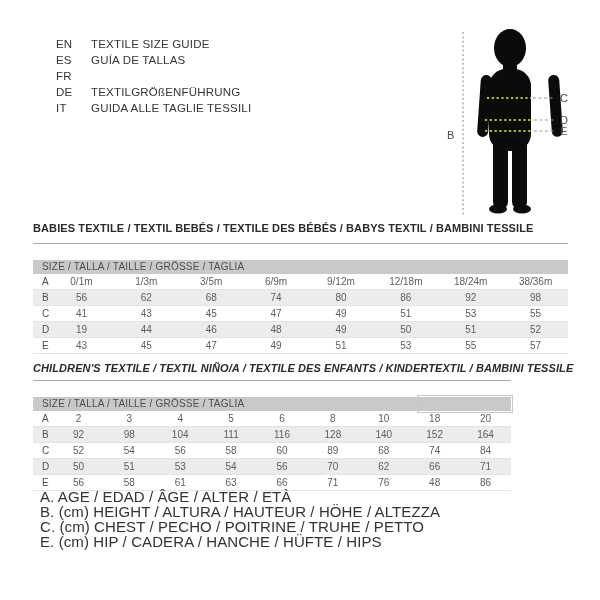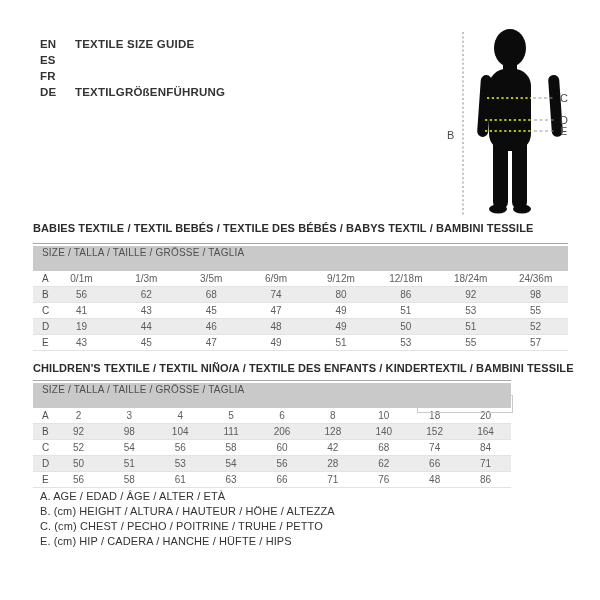--- a/index.html
+++ b/index.html
@@ -1,76 +1,81 @@
 <!DOCTYPE html>
 <html><head>
 <meta charset="utf-8">
 <style>
   html,body{margin:0;padding:0;background:#fff;}
   .page{position:relative;width:600px;height:600px;background:#ffffff;overflow:hidden;
         font-family:"Liberation Sans", sans-serif;color:#3c3c3c;}
 
   
   .langs{position:absolute;left:40px;top:36px;}
-  .lang-row{display:flex;height:16px;line-height:16px;font-size:11.5px;font-weight:700;
-            letter-spacing:.2px;color:#343434;white-space:nowrap;}
+  .lang-row{display:flex;height:16px;line-height:16px;font-size:11.5px;font-weight:400;
+            letter-spacing:.2px;color:#343434;white-space:nowrap;margin-left:16px;}
   .lang-code{width:35px;}
 
   
   .figure{position:absolute;left:440px;top:15px;width:160px;height:215px;}
   .figure text{font-family:"Liberation Sans", sans-serif;font-size:11px;fill:#4a4a4a;}
   .vdash{stroke:#999999;stroke-width:1.2;stroke-dasharray:2,2.4;}
   .gdot{stroke:#b5c600;stroke-width:2.2;stroke-dasharray:2.2,2.6;}
   .gray-d{stroke:#9a9a9a;stroke-width:1.2;stroke-dasharray:3,2.5;}
 
   
   .sec-title{position:absolute;left:33px;font-size:11px;font-weight:700;color:#2b2b2b;
              letter-spacing:.1px;white-space:nowrap;text-align:center;}
 
   
   .stable{position:absolute;left:33px;}
   .top-line{border-top:1px solid #a8a8a8;height:0;}
-  .size-bar{margin-top:2px;height:25px;line-height:14px;background:#c9c9c9;color:#4f4f4f;
+  .size-bar{margin-top:16px;height:14px;line-height:14px;background:#c9c9c9;color:#4f4f4f;
             font-size:10px;padding-left:9px;letter-spacing:.2px;}
   .tr{display:grid;height:15px;line-height:15px;font-size:10px;color:#5d5d5d;
       border-bottom:1px solid #e3e3e3;}
   .tr.shade{background:#ececec;}
   .babies .tr{grid-template-columns:16px repeat(8,1fr);}
   .children .tr{grid-template-columns:20px repeat(9,1fr);}
   .lab{padding-left:9px;color:#4f4f4f;white-space:nowrap;}
   .c{text-align:center;white-space:nowrap;}
 
   
   .hl-box{position:absolute;left:417px;top:395px;width:94px;height:16px;
           border:1px solid #c8c8c8;background:transparent;}
 
   
   .legend{position:absolute;left:40px;top:489px;}
-  .legend-line{height:15px;line-height:15px;font-size:11px;color:#333333;
+  .legend-line{height:15px;line-height:15px;font-size:15px;color:#333333;
                letter-spacing:.1px;white-space:nowrap;}
 </style>
 </head>
 <body>
 
 <div class="page">
 
   <div class="langs">
     <div class="lang-row">
       <span class="lang-code">EN</span>
       <span>TEXTILE SIZE GUIDE</span>
     </div>
     <div class="lang-row">
       <span class="lang-code">ES</span>
+      <span>GUÍA DE TALLAS</span>
     </div>
     <div class="lang-row">
       <span class="lang-code">FR</span>
     </div>
     <div class="lang-row">
       <span class="lang-code">DE</span>
       <span>TEXTILGRÖßENFÜHRUNG</span>
+    </div>
+    <div class="lang-row">
+      <span class="lang-code">IT</span>
+      <span>GUIDA ALLE TAGLIE TESSILI</span>
     </div>
   </div>
 
   <svg class="figure" viewBox="0 0 160 215">
     <line class="vdash" x1="23" y1="17" x2="23" y2="201"></line>
     <g fill="#0b0b0b">
       <ellipse cx="70" cy="33" rx="16" ry="19"></ellipse>
       <rect x="63" y="44" width="14" height="14"></rect>
       <rect x="49" y="54" width="42" height="82" rx="17"></rect>
       <rect x="41" y="60" width="11" height="62" rx="5.5" transform="rotate(4 46 62)"></rect>
@@ -100,21 +105,21 @@
     <div class="size-bar">SIZE / TALLA / TAILLE / GRÖSSE / TAGLIA</div>
     <div class="tr">
       <span class="lab">A</span>
       <span class="c">0/1m</span>
       <span class="c">1/3m</span>
       <span class="c">3/5m</span>
       <span class="c">6/9m</span>
       <span class="c">9/12m</span>
       <span class="c">12/18m</span>
       <span class="c">18/24m</span>
-      <span class="c">24/36m</span>
+      <span class="c">38/36m</span>
     </div>
     <div class="tr shade">
       <span class="lab">B</span>
       <span class="c">56</span>
       <span class="c">62</span>
       <span class="c">68</span>
       <span class="c">74</span>
       <span class="c">80</span>
       <span class="c">86</span>
       <span class="c">92</span>
@@ -148,21 +153,21 @@
       <span class="c">45</span>
       <span class="c">47</span>
       <span class="c">49</span>
       <span class="c">51</span>
       <span class="c">53</span>
       <span class="c">55</span>
       <span class="c">57</span>
     </div>
   </div>
 
-  <div class="sec-title" style="top:362px;">CHILDREN'S TEXTILE / TEXTIL NIÑO/A / TEXTILE DES ENFANTS / KINDERTEXTIL / BAMBINI TESSILE</div>
+  <div class="sec-title" style="top:362px;font-style:italic;">CHILDREN'S TEXTILE / TEXTIL NIÑO/A / TEXTILE DES ENFANTS / KINDERTEXTIL / BAMBINI TESSILE</div>
   <div class="stable children" style="top:380px;width:478px;">
     <div class="top-line"></div>
     <div class="size-bar">SIZE / TALLA / TAILLE / GRÖSSE / TAGLIA</div>
     <div class="tr">
       <span class="lab">A</span>
       <span class="c">2</span>
       <span class="c">3</span>
       <span class="c">4</span>
       <span class="c">5</span>
       <span class="c">6</span>
@@ -170,46 +175,46 @@
       <span class="c">10</span>
       <span class="c">18</span>
       <span class="c">20</span>
     </div>
     <div class="tr shade">
       <span class="lab">B</span>
       <span class="c">92</span>
       <span class="c">98</span>
       <span class="c">104</span>
       <span class="c">111</span>
-      <span class="c">206</span>
+      <span class="c">116</span>
       <span class="c">128</span>
       <span class="c">140</span>
       <span class="c">152</span>
       <span class="c">164</span>
     </div>
     <div class="tr">
       <span class="lab">C</span>
       <span class="c">52</span>
       <span class="c">54</span>
       <span class="c">56</span>
       <span class="c">58</span>
       <span class="c">60</span>
-      <span class="c">42</span>
+      <span class="c">89</span>
       <span class="c">68</span>
       <span class="c">74</span>
       <span class="c">84</span>
     </div>
     <div class="tr shade">
       <span class="lab">D</span>
       <span class="c">50</span>
       <span class="c">51</span>
       <span class="c">53</span>
       <span class="c">54</span>
       <span class="c">56</span>
-      <span class="c">28</span>
+      <span class="c">70</span>
       <span class="c">62</span>
       <span class="c">66</span>
       <span class="c">71</span>
     </div>
     <div class="tr">
       <span class="lab">E</span>
       <span class="c">56</span>
       <span class="c">58</span>
       <span class="c">61</span>
       <span class="c">63</span>

